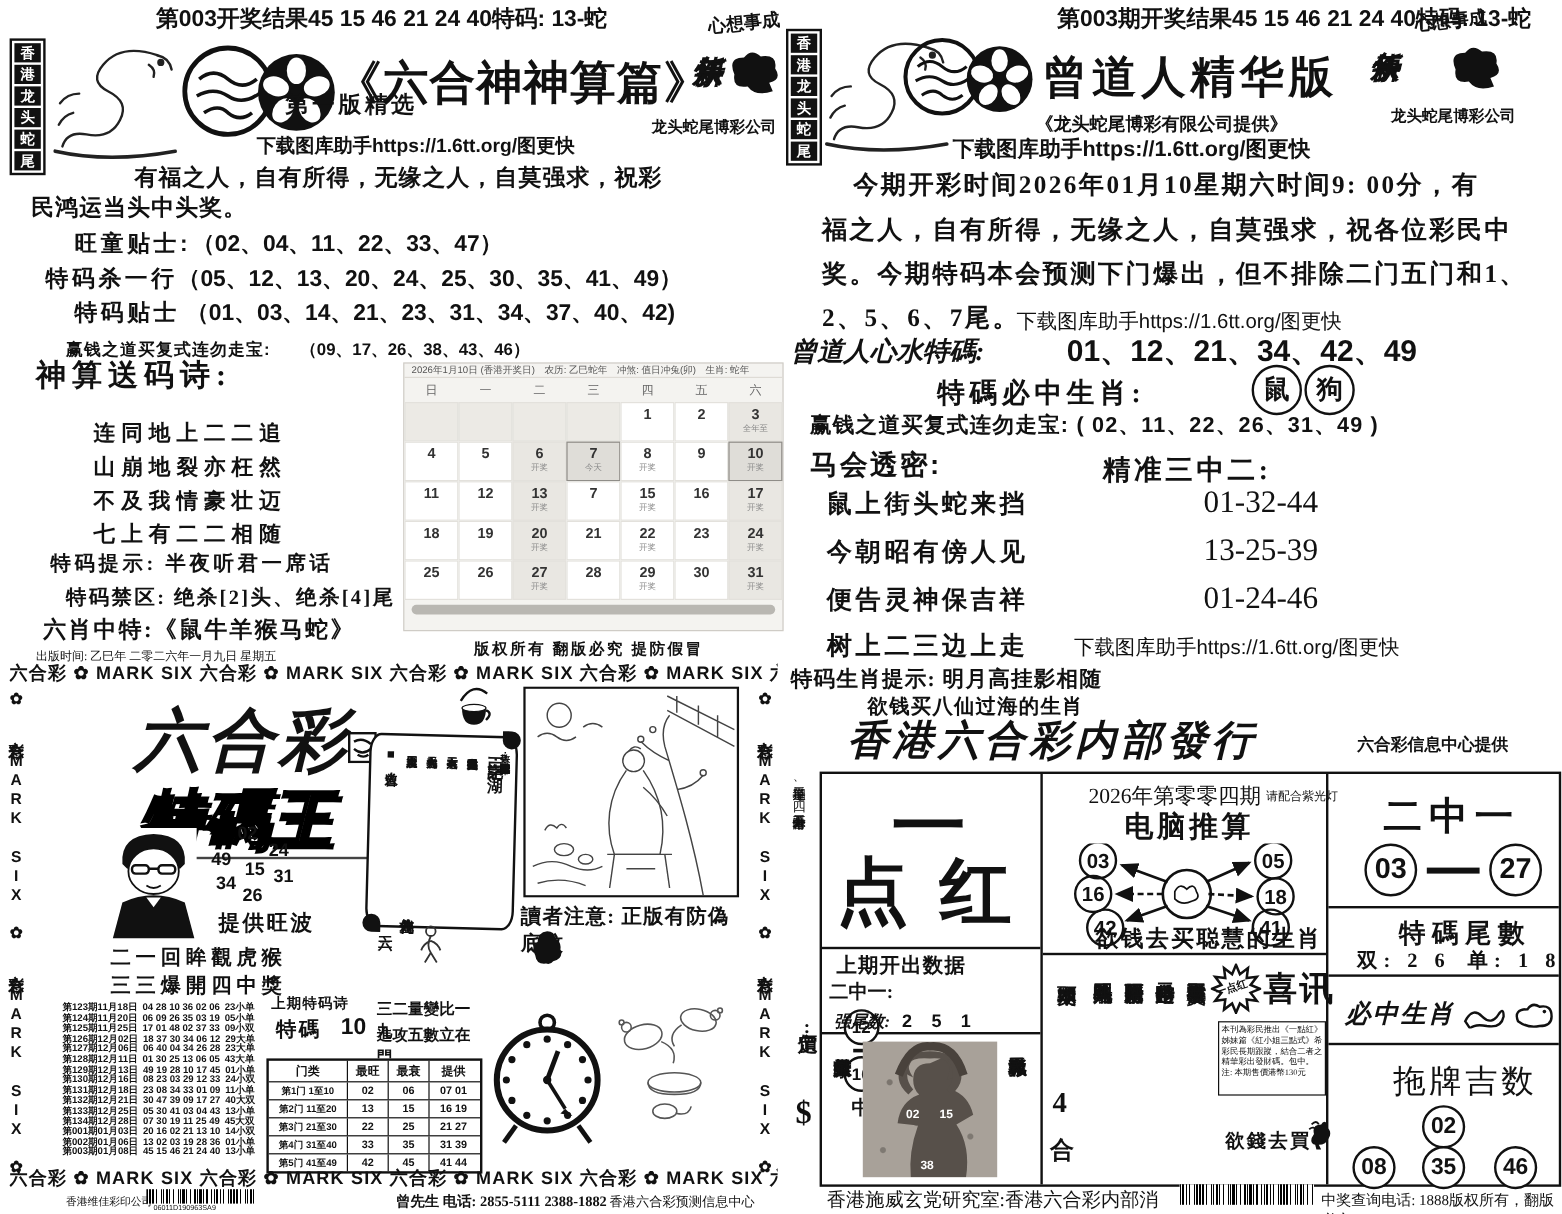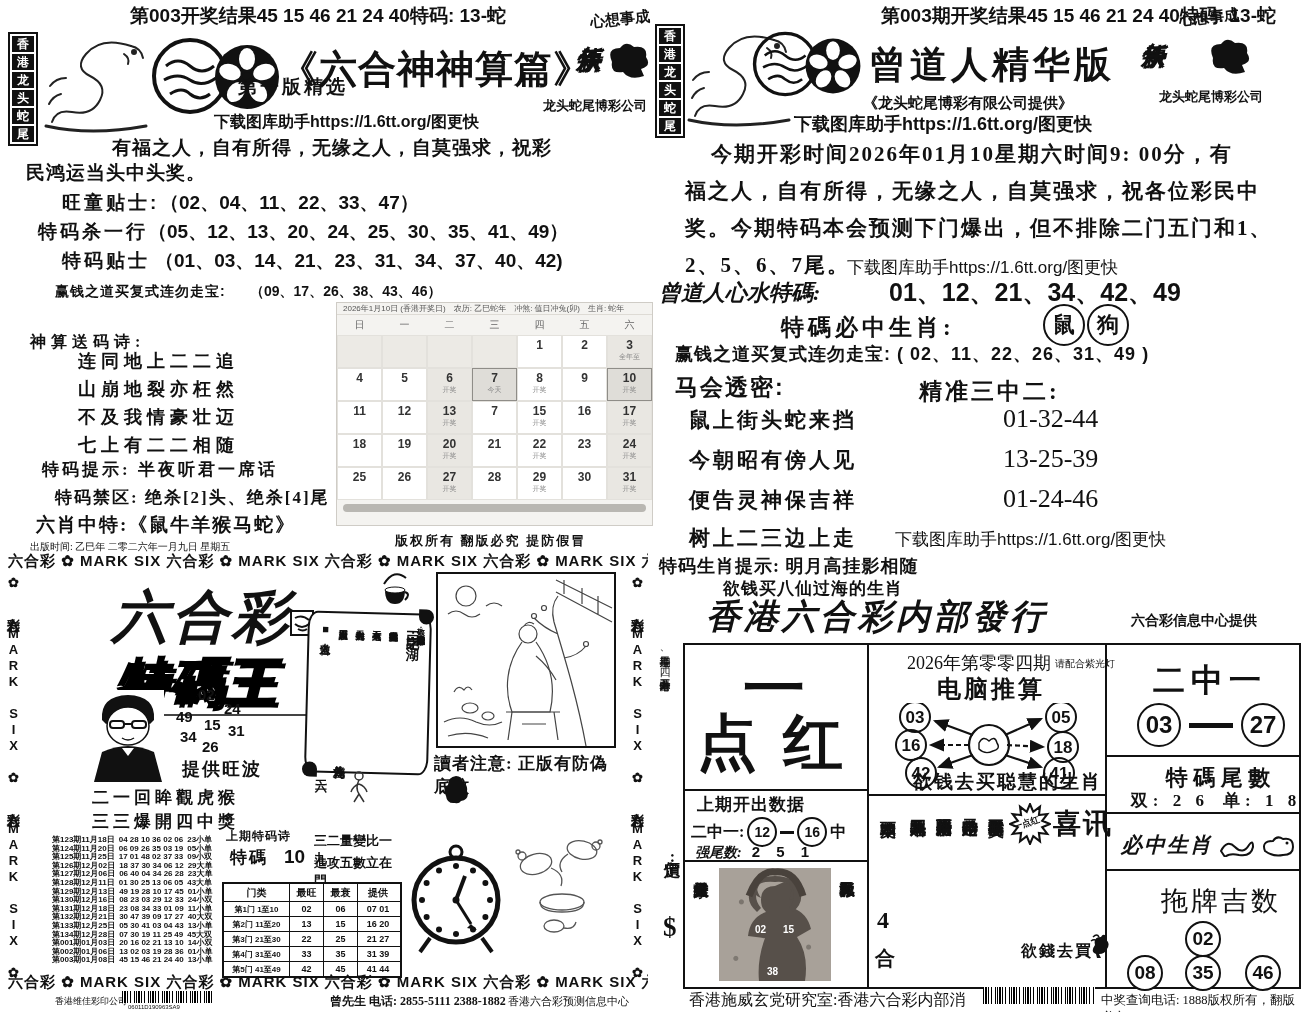--- a/index.html
+++ b/index.html
@@ -117,21 +117,21 @@
 
   <div class="abs sans b" style="left:62px;top:190px;font-size:19px;letter-spacing:3px;">旺童贴士:</div>
   <div class="abs sans b" style="left:160px;top:190px;font-size:19px;">（02、04、11、22、33、47）</div>
   <div class="abs sans b" style="left:38px;top:219px;font-size:19px;letter-spacing:3px;">特码杀一行</div>
   <div class="abs sans b" style="left:148px;top:219px;font-size:19px;">（05、12、13、20、24、25、30、35、41、49）</div>
   <div class="abs sans b" style="left:62px;top:248px;font-size:19px;letter-spacing:3px;">特码贴士</div>
   <div class="abs sans b" style="left:155px;top:248px;font-size:19px;">（01、03、14、21、23、31、34、37、40、42)</div>
   <div class="abs sans b" style="left:55px;top:283px;font-size:14px;letter-spacing:1px;">赢钱之道买复式连勿走宝:</div>
   <div class="abs sans b" style="left:250px;top:283px;font-size:14px;">（09、17、26、38、43、46）</div>
 
-  <div class="abs serif b" style="left:30px;top:332px;font-size:16px;letter-spacing:5px;">神算送码诗:</div>
+  <div class="abs serif b" style="left:30px;top:296px;font-size:25px;letter-spacing:5px;">神算送码诗:</div>
   <div class="abs serif b" style="left:42px;top:458px;font-size:17px;letter-spacing:3px;">特码提示: 半夜听君一席话</div>
   <div class="abs" style="left:78px;top:347px;">
 
   <div class="serif b" style="font-size:18px;letter-spacing:5px;line-height:28px;">连同地上二二追</div>
         <div class="serif b" style="font-size:18px;letter-spacing:5px;line-height:28px;">山崩地裂亦枉然</div>
         <div class="serif b" style="font-size:18px;letter-spacing:5px;line-height:28px;">不及我情豪壮迈</div>
         <div class="serif b" style="font-size:18px;letter-spacing:5px;line-height:28px;">七上有二二相随</div>
       </div>
   <div class="abs serif b" style="left:55px;top:486px;font-size:17px;letter-spacing:2px;">特码禁区: 绝杀[2]头、绝杀[4]尾</div>
   <div class="abs serif b" style="left:36px;top:512px;font-size:19px;letter-spacing:2px;">六肖中特:《鼠牛羊猴马蛇》</div>
@@ -531,21 +531,21 @@
           <span style="font-size:8px;">第1门 1至10</span>
           <span>02</span>
           <span>06</span>
           <span>07 01</span>
         </div>
 
         <div class="trow">
           <span style="font-size:8px;">第2门 11至20</span>
           <span>13</span>
           <span>15</span>
-          <span>16 20</span>
+          <span>16 19</span>
         </div>
 
         <div class="trow">
           <span style="font-size:8px;">第3门 21至30</span>
           <span>22</span>
           <span>25</span>
           <span>21 27</span>
         </div>
 
         <div class="trow">
@@ -709,21 +709,21 @@
     <div class="gline" style="left:184px;top:149px;width:236px;height:2px;"></div>
     <div class="gline" style="left:422px;top:110px;width:192px;height:2px;"></div>
     <div class="gline" style="left:422px;top:167px;width:192px;height:2px;"></div>
     <div class="gline" style="left:422px;top:224px;width:192px;height:2px;"></div>
 
     <div class="abs serif b" style="left:58px;top:2px;font-size:62px;">一</div>
     <div class="abs serif b" style="left:12px;top:58px;font-size:60px;">点</div>
     <div class="abs serif b" style="left:98px;top:58px;font-size:60px;">红</div>
 
     <div class="abs sans b" style="left:12px;top:148px;font-size:17px;letter-spacing:1px;">上期开出数据</div>
-    <div class="abs" style="left:6px;top:172px;display:flex;align-items:center;gap:3px;">
+    <div class="abs" style="left:6px;top:172px;display:flex;align-items:center;gap:3px;flex-direction:column;">
       <span class="serif b" style="font-size:16px;">二中一:</span>
       <span class="circ sans" style="width:26px;height:26px;font-size:14px;">12</span>
       <span class="dash" style="width:14px;height:3px;"></span>
       <span class="circ sans" style="width:26px;height:26px;font-size:14px;">16</span>
       <span class="serif b" style="font-size:16px;">中</span>
     </div>
     <div class="abs" style="left:10px;top:198px;">
       <span class="serif b" style="font-size:14px;font-style:italic;">强尾数:</span>
       <span class="sans b" style="font-size:15px;letter-spacing:6px;margin-left:6px;">2 5 1</span>
     </div>
@@ -789,20 +789,23 @@
     <div class="abs vtext serif b" style="left:222px;top:162px;height:172px;font-size:16px;">三九明爭八暗斗</div>
     <div class="abs vtext serif b" style="left:248px;top:162px;height:172px;font-size:16px;">用米陽光射西牆</div>
     <div class="abs vtext serif b" style="left:274px;top:162px;height:172px;font-size:16px;">跨越時空二千年</div>
     <div class="abs vtext serif b" style="left:300px;top:162px;height:172px;font-size:16px;">無事不登三寶殿</div>
 
     <svg class="abs" style="left:324px;top:158px;" width="42" height="42" viewBox="0 0 40 40">
       <polygon points="39,20 31.6,23.1 36.5,29.5 28.5,28.5 29.5,36.5 23.1,31.6 20,39 16.9,31.6 10.5,36.5 11.5,28.5 3.5,29.5 8.4,23.1 1,20 8.4,16.9 3.5,10.5 11.5,11.5 10.5,3.5 16.9,8.4 20,1 23.1,8.4 29.5,3.5 28.5,11.5 36.5,10.5 31.6,16.9" fill="#fff" stroke="#111" stroke-width="2"></polygon>
     </svg>
     <div class="abs serif b" style="left:328px;top:172px;font-size:9px;transform:rotate(-18deg);">一点红</div>
     <div class="abs serif b" style="left:368px;top:160px;font-size:28px;letter-spacing:2px;">喜讯</div>
+    <div class="abs" style="left:330px;top:206px;width:84px;height:56px;border:1px solid #111;padding:2px;">
+      <div class="serif" style="font-size:7px;line-height:9px;">本刊為彩民推出《一點紅》姊妹篇《紅小姐三點式》希彩民長期跟蹤，結合二者之精華彩出發財碼。包中。注: 本期售價港幣130元</div>
+    </div>
     <div class="abs serif b" style="left:336px;top:296px;font-size:16px;letter-spacing:2px;">欲錢去買</div>
     <svg class="abs" style="left:404px;top:288px;" width="20" height="26" viewBox="0 0 20 26">
       <path d="M6 12 q-2 -8 6 -8 q2 -4 5 -1 l-1 3 q6 4 2 10 q-2 5 -8 5 l2 4 l-4 0 l-1 -4 q-6 -2 -1 -9 z" fill="#111"></path>
       <path d="M4 4 q4 -4 6 0 M2 8 q4 -3 6 1" fill="none" stroke="#111" stroke-width="1.5"></path>
     </svg>
 
     <div class="abs serif b" style="left:468px;top:14px;font-size:32px;letter-spacing:6px;">二中一</div>
     <div class="abs" style="left:452px;top:58px;display:flex;align-items:center;gap:8px;">
       <span class="circ sans" style="width:40px;height:40px;font-size:24px;">03</span>
       <span class="dash" style="width:44px;height:5px;"></span>

